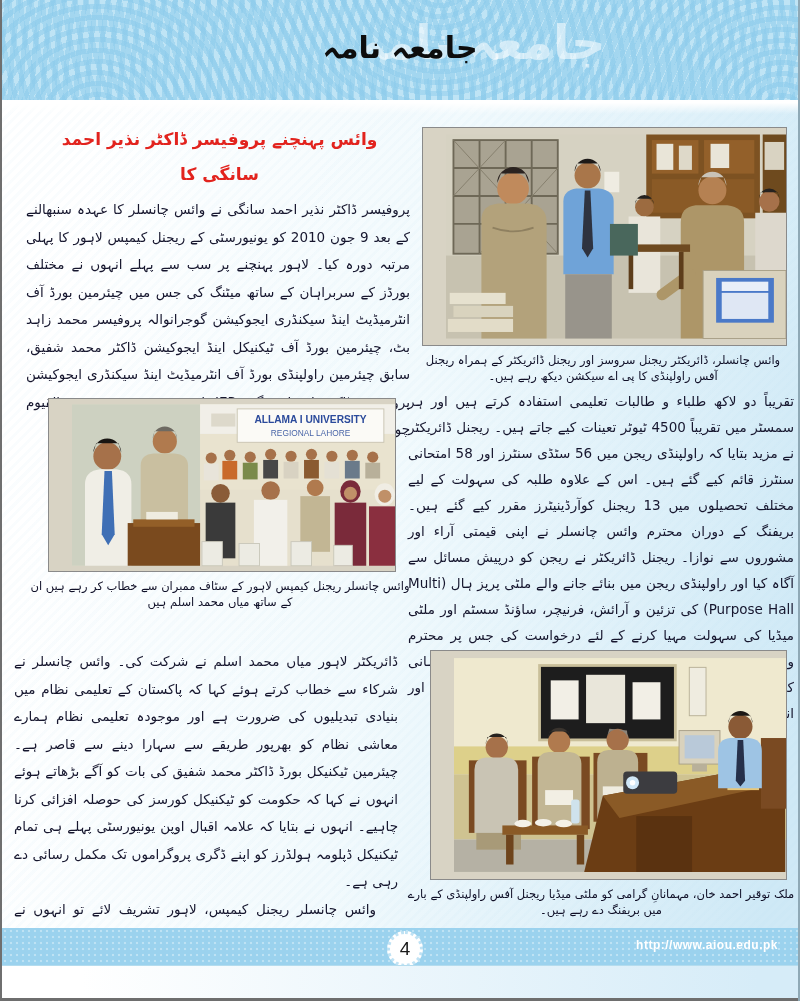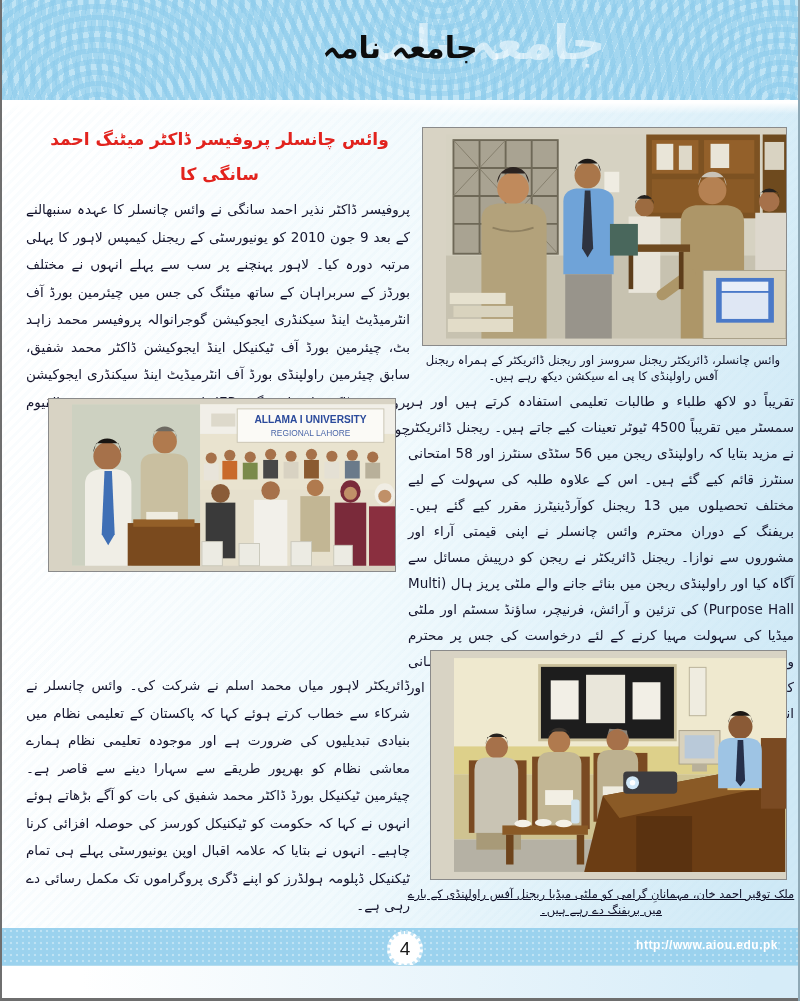--- a/index.html
+++ b/index.html
@@ -83,21 +83,21 @@
 
 <div class="page">
 
   <div class="masthead">
     <span class="masthead-ghost">جامعہ نامہ</span>
     <span class="masthead-title">جامعہ نامہ</span>
   </div>
   <div class="header-fade"></div>
 
   <div class="title-block">
-    <div class="title-line">وائس چانسلر پروفیسر ڈاکٹر میٹنگ احمد سانگی کا</div>
+    <div class="title-line">وائس پہنچنے پروفیسر ڈاکٹر نذیر احمد سانگی کا</div>
   </div>
 
   <div class="photo" style="left:420px;top:127px;width:365px;height:219px;">
     <svg viewBox="0 0 365 219">
       <rect width="365" height="219" fill="#d6d2c2"></rect>
       <rect y="130" width="365" height="89" fill="#c7c2b0"></rect>
 
       <g>
         <rect x="8" y="6" width="112" height="122" fill="#a9a392" stroke="#6e6857" stroke-width="2"></rect>
         <path d="M8 36 H120 M8 66 H120 M8 96 H120 M36 6 V128 M64 6 V128 M92 6 V128" stroke="#6e6857" stroke-width="2"></path>
@@ -249,26 +249,27 @@
       </g>
 
       <g fill="#ecebe3" stroke="#c9c7ba">
         <rect x="140" y="148" width="22" height="26"></rect>
           <rect x="180" y="150" width="22" height="24"></rect>
         <rect x="236" y="148" width="22" height="26"></rect>
           <rect x="282" y="152" width="20" height="22"></rect>
       </g>
     </svg>
   </div>
+  <div class="caption" style="left:28px;top:578px;width:380px;">وائس چانسلر ریجنل کیمپس لاہور کے سٹاف ممبران سے خطاب کر رہے ہیں ان کے ساتھ میاں محمد اسلم ہیں</div>
 
   <div class="urdu-col col2" style="left:406px;top:388px;width:386px;">
     <p>تقریباً دو لاکھ طلباء و طالبات تعلیمی استفادہ کرتے ہیں اور ہر سمسٹر میں تقریباً 4500 ٹیوٹر تعینات کیے جاتے ہیں۔ ریجنل ڈائریکٹر نے مزید بتایا کہ راولپنڈی ریجن میں 56 سٹڈی سنٹرز اور 58 امتحانی سنٹرز قائم کیے گئے ہیں۔ اس کے علاوہ طلبہ کی سہولت کے لیے مختلف تحصیلوں میں 13 ریجنل کوآرڈینیٹرز مقرر کیے گئے ہیں۔ بریفنگ کے دوران محترم وائس چانسلر نے اپنی قیمتی آراء اور مشوروں سے نوازا۔ ریجنل ڈائریکٹر نے ریجن کو درپیش مسائل سے آگاہ کیا اور راولپنڈی ریجن میں بنائے جانے والے ملٹی پرپز ہال (Multi Purpose Hall) کی تزئین و آرائش، فرنیچر، ساؤنڈ سسٹم اور ملٹی میڈیا کی سہولت مہیا کرنے کے لئے درخواست کی جس پر محترم وائس چانسلر نے مطلوبہ سامان کی جلد فراہمی کی یقین دہانی کرائی۔ وائس چانسلر نے ریجنل آفس کے ملازمین کے مسائل سنے اور انہیں حل کرنے کی یقین دہانی بھی کرائی۔</p>
   </div>
 
-  <div class="urdu-col" style="left:24px;top:648px;width:384px;margin-top:24px;">
+  <div class="urdu-col" style="left:12px;top:648px;width:384px;">
     <p>ڈائریکٹر لاہور میاں محمد اسلم نے شرکت کی۔ وائس چانسلر نے شرکاء سے خطاب کرتے ہوئے کہا کہ پاکستان کے تعلیمی نظام میں بنیادی تبدیلیوں کی ضرورت ہے اور موجودہ تعلیمی نظام ہمارے معاشی نظام کو بھرپور طریقے سے سہارا دینے سے قاصر ہے۔ چیئرمین ٹیکنیکل بورڈ ڈاکٹر محمد شفیق کی بات کو آگے بڑھاتے ہوئے انہوں نے کہا کہ حکومت کو ٹیکنیکل کورسز کی حوصلہ افزائی کرنا چاہیے۔ انہوں نے بتایا کہ علامہ اقبال اوپن یونیورسٹی پہلے ہی تمام ٹیکنیکل ڈپلومہ ہولڈرز کو اپنے ڈگری پروگراموں تک مکمل رسائی دے رہی ہے۔</p>
     <p class="indent">وائس چانسلر ریجنل کیمپس، لاہور تشریف لائے تو انہوں نے ریجنل ڈائریکٹر میاں محمد اسلم سے ان کے دفتر میں ملاقات کی اور ریجن کے مسائل اور انتظام و انصرام</p>
   </div>
 
   <div class="photo" style="left:428px;top:650px;width:357px;height:230px;">
     <svg viewBox="0 0 357 230">
       <rect width="357" height="230" fill="#efe9cf"></rect>
       <rect y="95" width="357" height="30" fill="#ddd08a"></rect>
       <rect y="125" width="357" height="70" fill="#cfc391"></rect>
       <rect y="195" width="357" height="35" fill="#b5b1a4"></rect>
@@ -336,21 +337,21 @@
 
       <g>
         <rect x="330" y="86" width="27" height="76" fill="#7a4a22"></rect>
         <circle cx="308" cy="74" r="13" fill="#8a5a36"></circle>
         <path d="M295 70 a13 13 0 0 1 26 0 l-2 -8 -22 0 z" fill="#1c1815"></path>
         <path d="M284 140 V100 q0 -13 13 -14 l20 0 q14 1 14 14 V140 z" fill="#9ec4e4"></path>
         <polygon points="305,88 311,88 313,132 308,138 303,132" fill="#26304a"></polygon>
       </g>
     </svg>
   </div>
-  <div class="caption" style="left:404px;top:886px;width:390px;text-decoration:underline;">ملک توقیر احمد خان، مہمانانِ گرامی کو ملٹی میڈیا ریجنل آفس راولپنڈی کے بارے میں بریفنگ دے رہے ہیں۔</div>
+  <div class="caption" style="left:404px;top:886px;width:390px;">ملک توقیر احمد خان، مہمانانِ گرامی کو ملٹی میڈیا ریجنل آفس راولپنڈی کے بارے میں بریفنگ دے رہے ہیں۔</div>
 
   <div class="footer-band"></div>
   <div class="page-circle">
     <span>4</span>
   </div>
   <div class="site-url">http://www.aiou.edu.pk</div>
   <div class="bottom-strip"></div>
   <div class="bottom-border"></div>
 
 </div>

